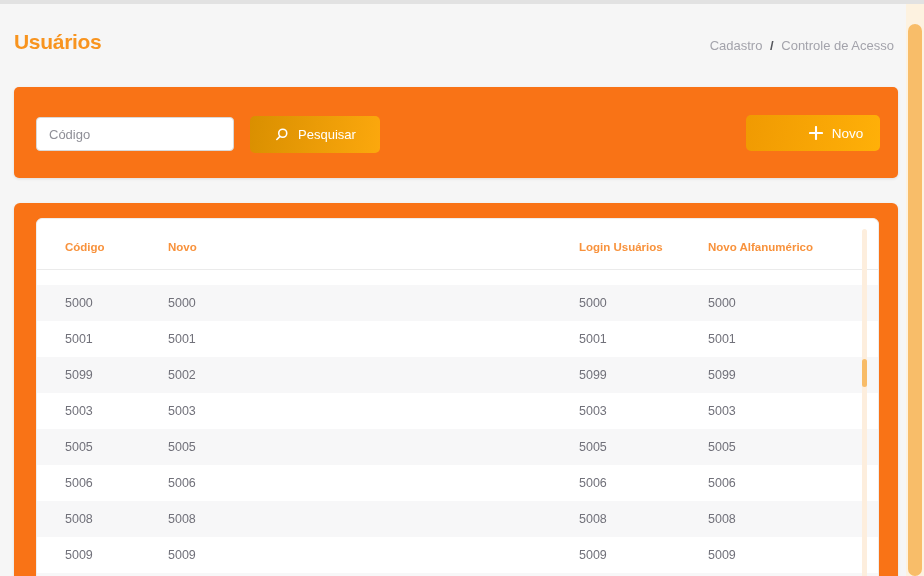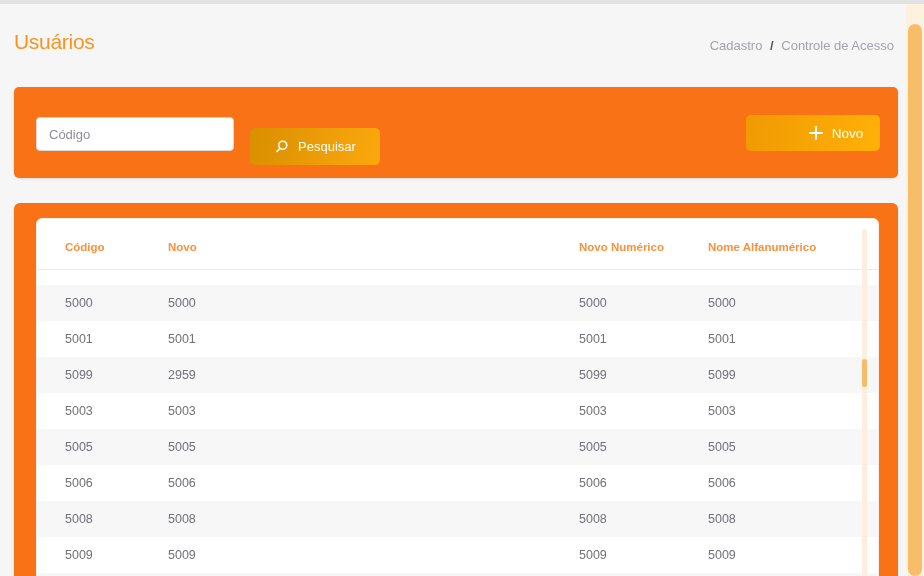--- a/index.html
+++ b/index.html
@@ -9,33 +9,33 @@
     font-family:"Liberation Sans", sans-serif;
     background:var(--page-bg,#f6f6f6);
   }
   .top-strip { position:absolute; left:0; top:0; width:924px; height:4px; background:#e2e2e2; }
 
   
   .page-scrollbar { position:absolute; right:0; top:4px; width:18px; height:572px; background:var(--scroll-track,#fdf2e0); }
   .page-scrollbar .thumb { position:absolute; left:2px; top:20px; width:14px; height:552px; border-radius:7px; background:var(--scroll-thumb,#f8bd69); }
 
   
-  .page-title { position:absolute; left:14px; top:30px; font-size:21px; font-weight:400; letter-spacing:-.3px; color:var(--accent,#f8941f); }
+  .page-title { position:absolute; left:14px; top:30px; font-size:21px; font-weight:700; letter-spacing:-.3px; color:var(--accent,#f8941f); }
   .breadcrumb { position:absolute; top:38px; right:30px; font-size:13px; color:#a3a3ab; }
   .breadcrumb .sep { color:#55565c; font-weight:600; margin:0 4px; }
 
   .card { position:absolute; left:14px; width:884px; background:#f97316; border-radius:5px; box-shadow:0 1px 3px rgba(0,0,0,.10);text-decoration:underline; }
   .search-card { top:87px; height:91px; }
   .table-card  { top:203px; height:385px; border-radius:6px; }
 
   
   .code-input { position:absolute; left:22px; top:30px; width:198px; height:34px; border:1px solid #d8d8d8; border-radius:4px; padding:0 12px; font-size:13px; color:#555; font-family:inherit; outline:none; }
   .code-input::placeholder { color:#8f8f97; }
   .btn { position:absolute; display:flex; align-items:center; justify-content:center; gap:9px; border:none; border-radius:5px; color:#fff; font-size:13px; font-family:inherit; cursor:pointer; }
-  .btn-search { left:236px; top:41px; width:130px; height:37px; background:linear-gradient(100deg,#d98f00,#fca80d); }
+  .btn-search { left:236px; top:29px; width:130px; height:37px; background:linear-gradient(100deg,#d98f00,#fca80d); }
   .btn-new    { right:18px; top:28px; width:134px; height:36px; background:linear-gradient(100deg,#f09a02,#ffb008); font-size:13.5px;padding-left:46px; }
   .btn svg { display:block; }
 
   
   .table-wrapper { position:absolute; left:22px; top:15px; width:843px; bottom:-8px; background:#fff; border:1px solid #eeeeee; border-radius:6px; overflow:hidden; }
   .thead { position:absolute; left:0; top:0; right:0; height:50px; }
   .th { position:absolute; top:22px; font-size:11.5px; font-weight:700; color:var(--header-orange,#f8923c); white-space:nowrap; }
   .divider { position:absolute; left:0; right:0; top:50px; height:1px; background:#ebebeb; }
   .tbody { position:absolute; left:0; right:0; top:66px; }
   .trow { position:relative; height:36px; }
@@ -84,42 +84,42 @@
     </span>
     <span>Novo</span>
   </button>
 </div>
 
 <div class="card table-card">
   <div class="table-wrapper">
     <div class="thead">
       <span class="th col1">Código</span>
       <span class="th col2">Novo</span>
-      <span class="th col3">Novo Numérico</span>
-      <span class="th col4">Nome Alfanumérico</span>
+      <span class="th col3">Login Usuários</span>
+      <span class="th col4">Novo Alfanumérico</span>
     </div>
     <div class="divider"></div>
     <div class="tbody">
   <div class="trow odd">
     <span class="c col1">5000</span>
     <span class="c col2">5000</span>
     <span class="c col3">5000</span>
     <span class="c col4">5000</span>
   </div>
 
   <div class="trow">
     <span class="c col1">5001</span>
     <span class="c col2">5001</span>
     <span class="c col3">5001</span>
     <span class="c col4">5001</span>
   </div>
 
   <div class="trow odd">
     <span class="c col1">5099</span>
-    <span class="c col2">2959</span>
+    <span class="c col2">5002</span>
     <span class="c col3">5099</span>
     <span class="c col4">5099</span>
   </div>
 
   <div class="trow">
     <span class="c col1">5003</span>
     <span class="c col2">5003</span>
     <span class="c col3">5003</span>
     <span class="c col4">5003</span>
   </div>

